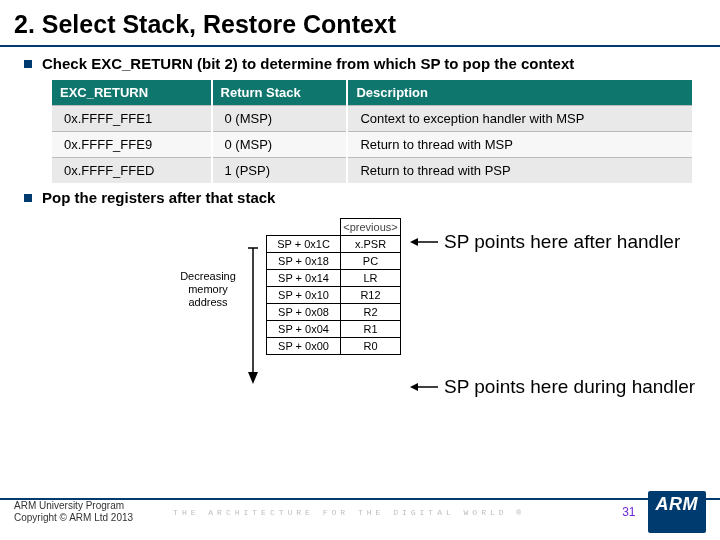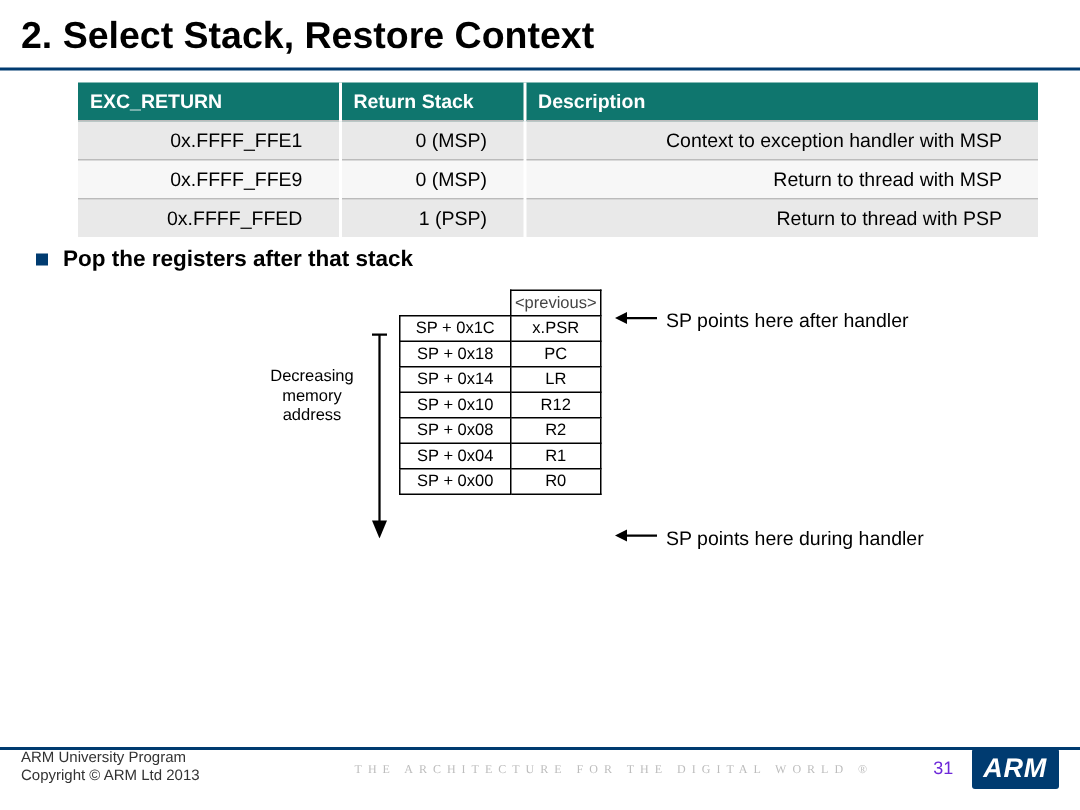--- a/index.html
+++ b/index.html
@@ -28,23 +28,22 @@
     border-collapse: collapse; width: 640px; margin: 6px 0 6px 28px;
     font-size: 13px;
   }
   table.exc th {
     background: #0f766e; color: #fff; text-align: left;
     padding: 5px 8px; font-weight: bold;
     border-right: 2px solid #fff;
   }
   table.exc th:last-child { border-right: none; }
   table.exc td {
-    padding: 5px 24px; border-top: 1px solid #bbb;
+    padding: 5px 12px; border-top: 1px solid #bbb;
     border-right: 2px solid #fff;
-    text-align: right;
   }
   table.exc td:last-child { border-right: none; }
   table.exc tbody tr:nth-child(odd) { background: #e9e9e9; }
   table.exc tbody tr:nth-child(even) { background: #f7f7f7; }
 
   .stack-area {
     position: relative; width: 670px; height: 200px;
     margin: 2px 0 0 24px;
   }
   .stack-table {
@@ -60,57 +59,61 @@
   .stack-table tr.prev td { color: #444; }
   .decr {
     position: absolute; left: 120px; top: 56px; width: 80px;
     font-size: 11px; text-align: center; line-height: 1.2;
   }
   .decr-arrow {
     position: absolute; left: 198px; top: 32px; width: 14px; height: 138px;
   }
   .decr-arrow svg { width: 14px; height: 138px; }
 
-  .ptr { position: absolute; display: flex; align-items: center; font-size: 13px; }
+  .ptr { position: absolute; display: flex; align-items: center; font-size: 19px; }
   .ptr .arr { margin-right: 6px; }
   .ptr-after  { left: 362px; top: 17px; }
   .ptr-during { left: 362px; top: 162px; }
 
   .footer {
     position: absolute; left: 0; bottom: 0; width: 720px; height: 42px;
   }
   .footer-rule { height: 2px; background: #003b70; }
   .footer-bar {
     height: 24px; display: flex; align-items: center;
     padding: 0 14px; justify-content: space-between;
     font-size: 10px; color: #333; gap: 40px;
   }
   .footer-left { line-height: 1.25; }
   .footer-mid {
-    flex: 1; text-align: right;
-    font-family: Liberation Serif, serif;
+    flex: 1; text-align: left;
+    font-family: Liberation Mono, monospace;
     letter-spacing: 4px; font-size: 8px; color: #bdbdbd;
   }
   .footer-right { display: flex; align-items: center; gap: 12px; }
   .page-num { color: #6d28d9; font-size: 12px; }
   .arm-logo {
     font-weight: bold; font-size: 18px; color: #fff;
-    background: #003b70; padding: 3px 8px 3px 8px;
+    background: #003b70; padding: 3px 8px 18px 8px;
     border-radius: 2px; letter-spacing: 0.5px;
     font-style: italic;
   }
 </style>
 </head>
 <body>
 
 <div class="title">2. Select Stack, Restore Context</div>
 <div class="title-rule"></div>
 
 <div class="content">
 
+  <div class="bullet-row">
+    <div class="bullet-sq"></div>
+    <div class="bullet-text">Check EXC_RETURN (bit 2) to determine from which SP to pop the context</div>
+  </div>
 
   <table class="exc">
     <thead>
       <tr>
         <th>EXC_RETURN</th>
         <th>Return Stack</th>
         <th>Description</th>
       </tr>
     </thead>
     <tbody>

